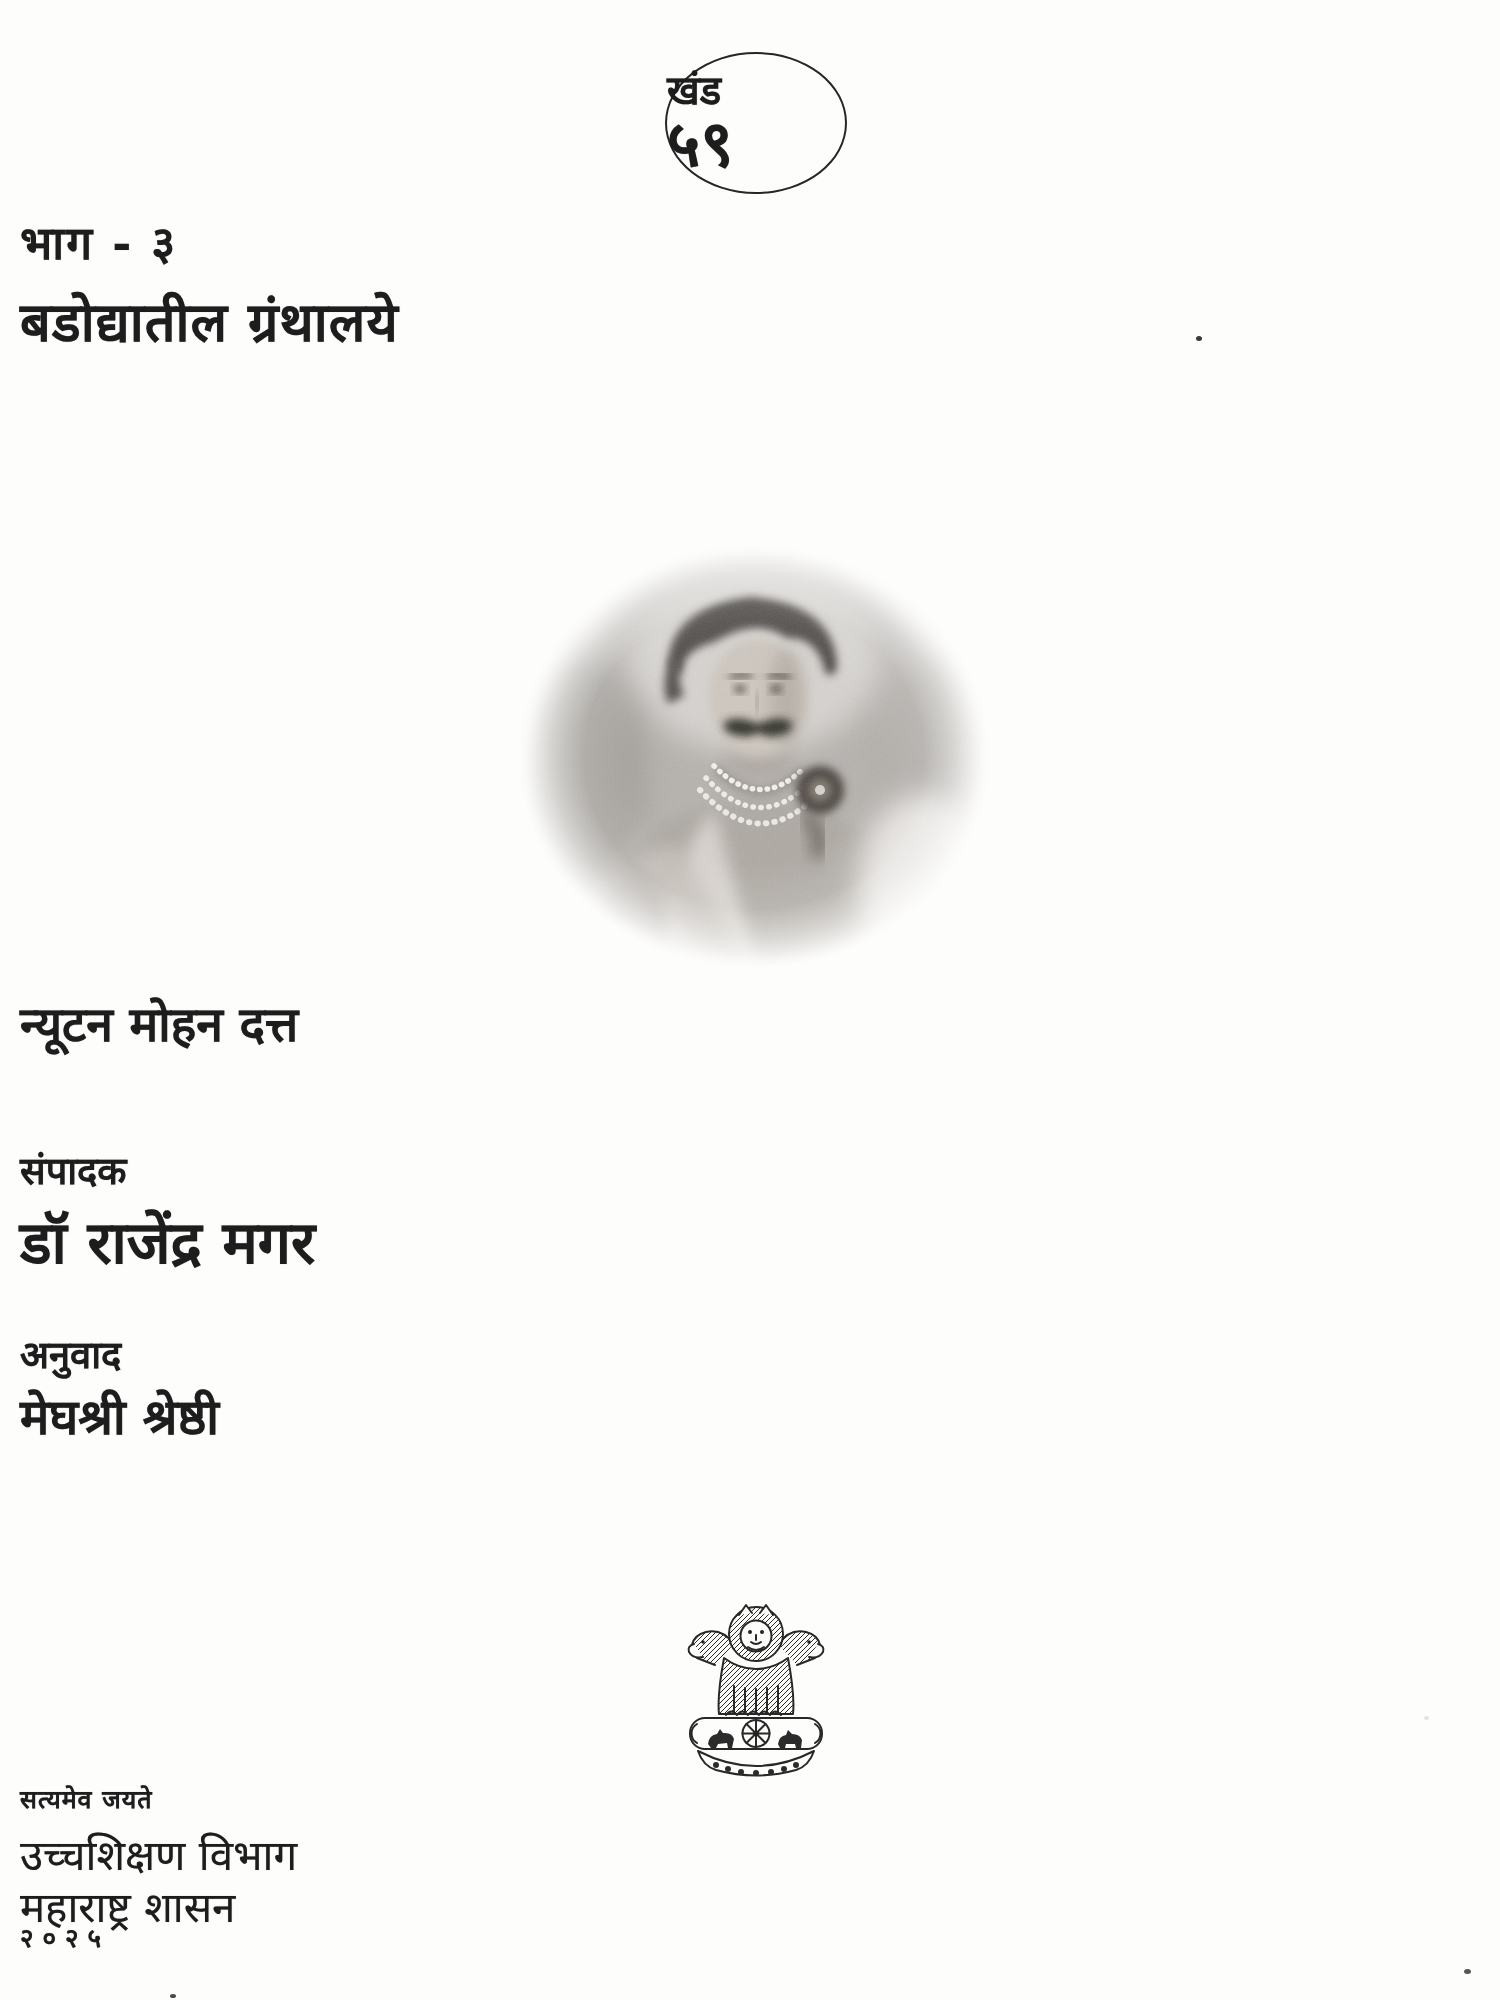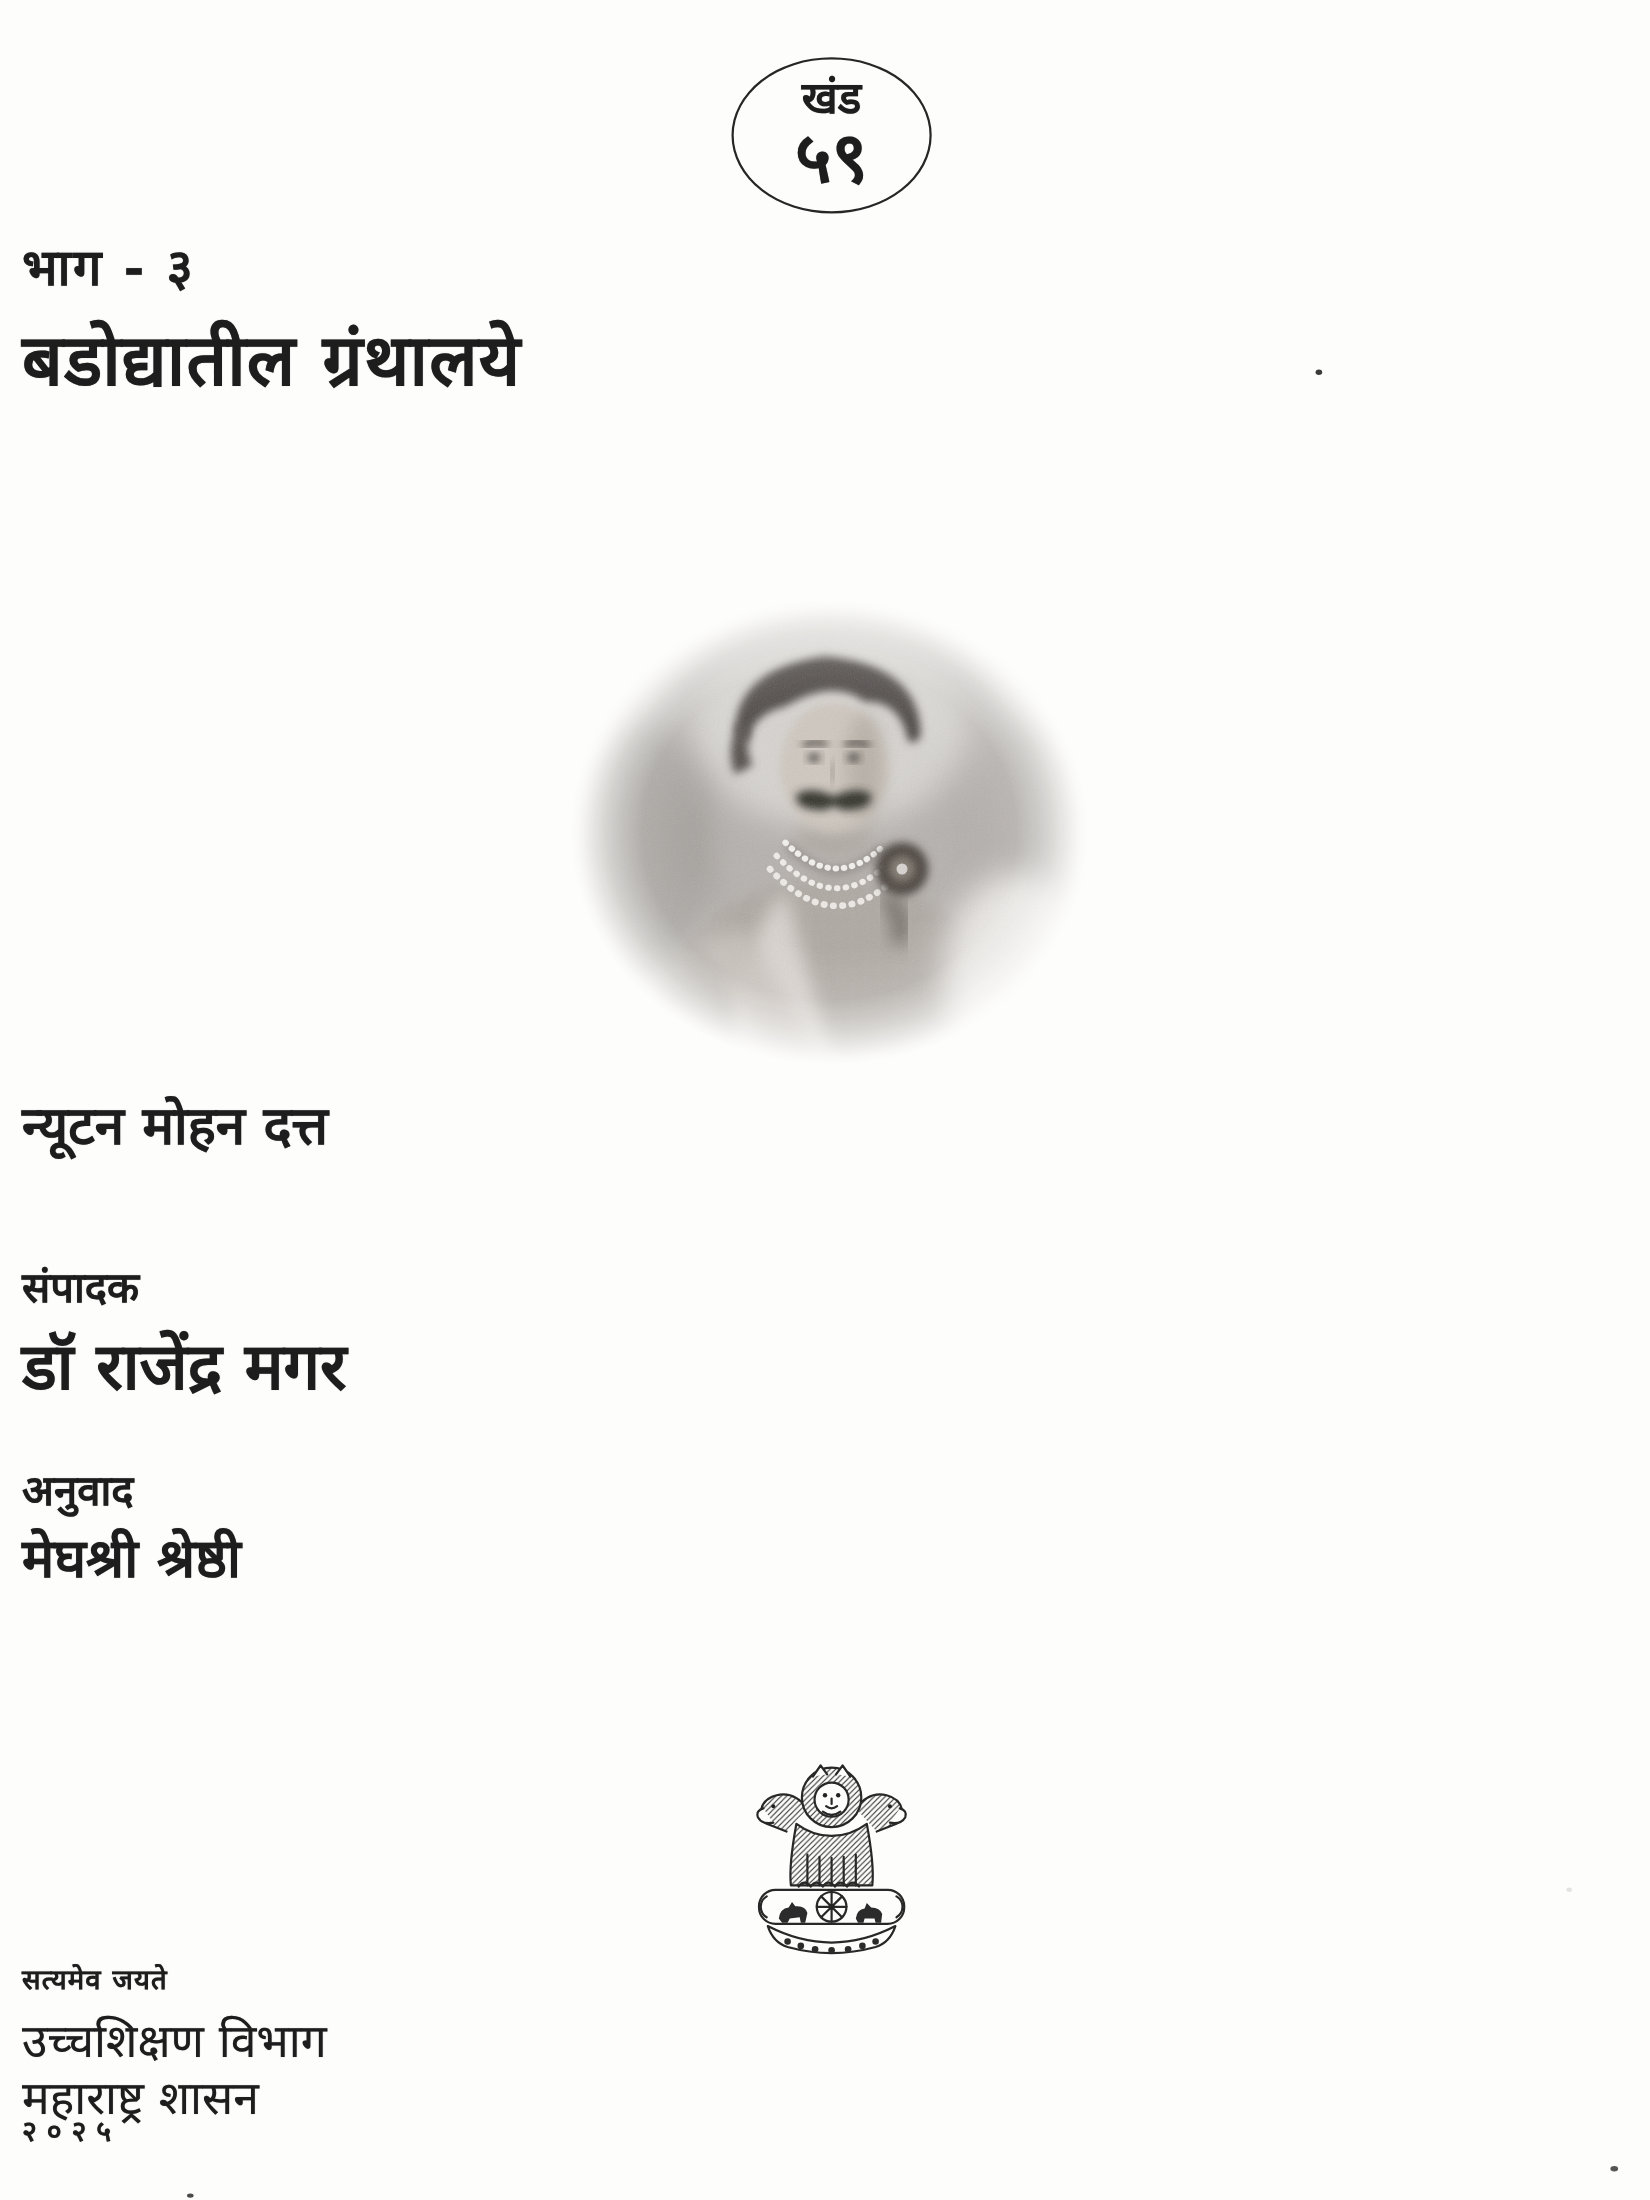--- a/index.html
+++ b/index.html
@@ -9,27 +9,27 @@
     font-family:"DejaVu Serif","Liberation Serif",serif;
     color:#1d1d1d;
   }
   .page{position:absolute;inset:0;}
   .cl{position:absolute;left:20px;right:0;text-align:left;line-height:1.12;
       text-shadow:0 0 0.7px rgba(25,25,25,.55);}
   
   .badge{
     position:absolute;left:665px;top:52px;width:182px;height:142px;
     border:2.5px solid #262626;border-radius:50%;
-    display:flex;flex-direction:column;align-items:center;justify-content:center;
+    display:flex;flex-direction:column;align-items:flex-start;justify-content:center;
     gap:2px;box-sizing:border-box;text-shadow:0 0 0.7px rgba(25,25,25,.55);
   }
   .badge .khand{font-size:40px;font-weight:700;line-height:1;}
   .badge .num{font-size:64px;font-weight:700;line-height:1;}
   .part{top:218px;font-size:46px;font-weight:700;letter-spacing:2px;}
-  .title{top:292px;font-size:65px;font-weight:700;letter-spacing:1px;}
+  .title{top:292px;font-size:54px;font-weight:700;letter-spacing:1px;}
   .author{top:998px;font-size:48px;font-weight:700;}
   .seclabel{font-size:38px;font-weight:600;}
   .editor-label{top:1150px;}
   .editor-name{top:1210px;font-size:59px;font-weight:700;}
   .trans-label{top:1334px;}
   .trans-name{top:1390px;font-size:49px;font-weight:700;}
   .portrait{position:absolute;left:518px;top:546px;width:472px;height:424px;}
   .emblem{position:absolute;left:664px;top:1594px;width:184px;height:192px;}
   .motto{top:1786px;font-size:25px;font-weight:700;letter-spacing:1px;}
   .dept{top:1832px;font-size:42px;font-weight:500;}

